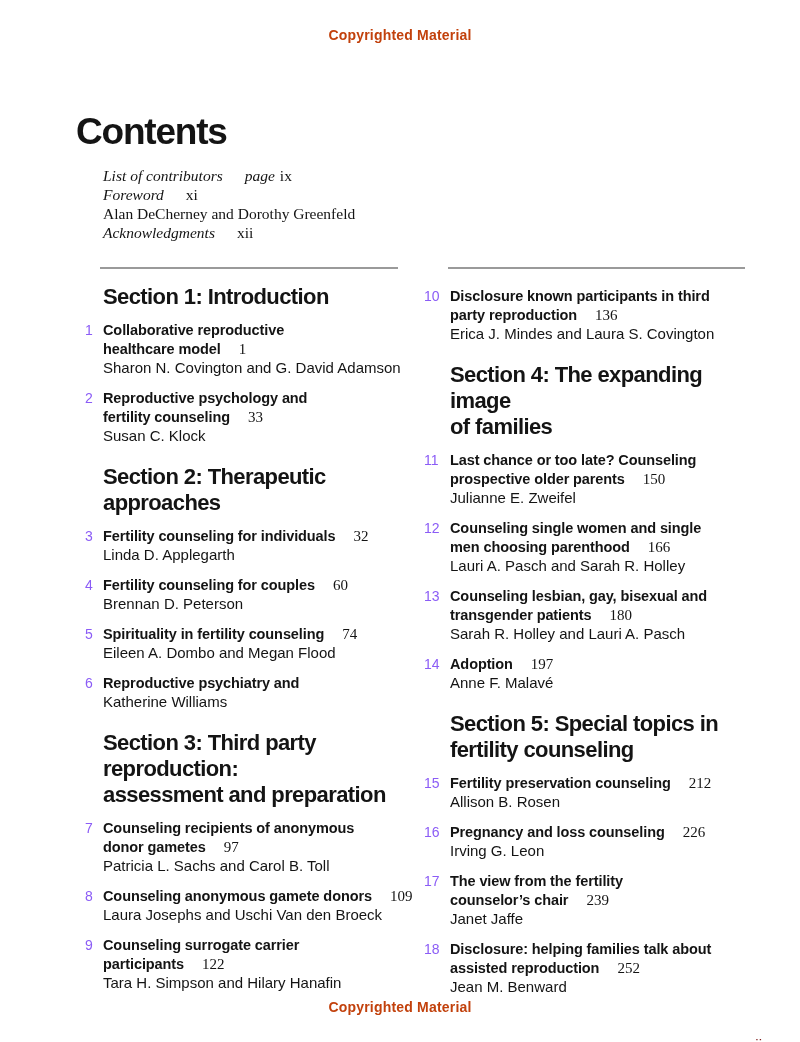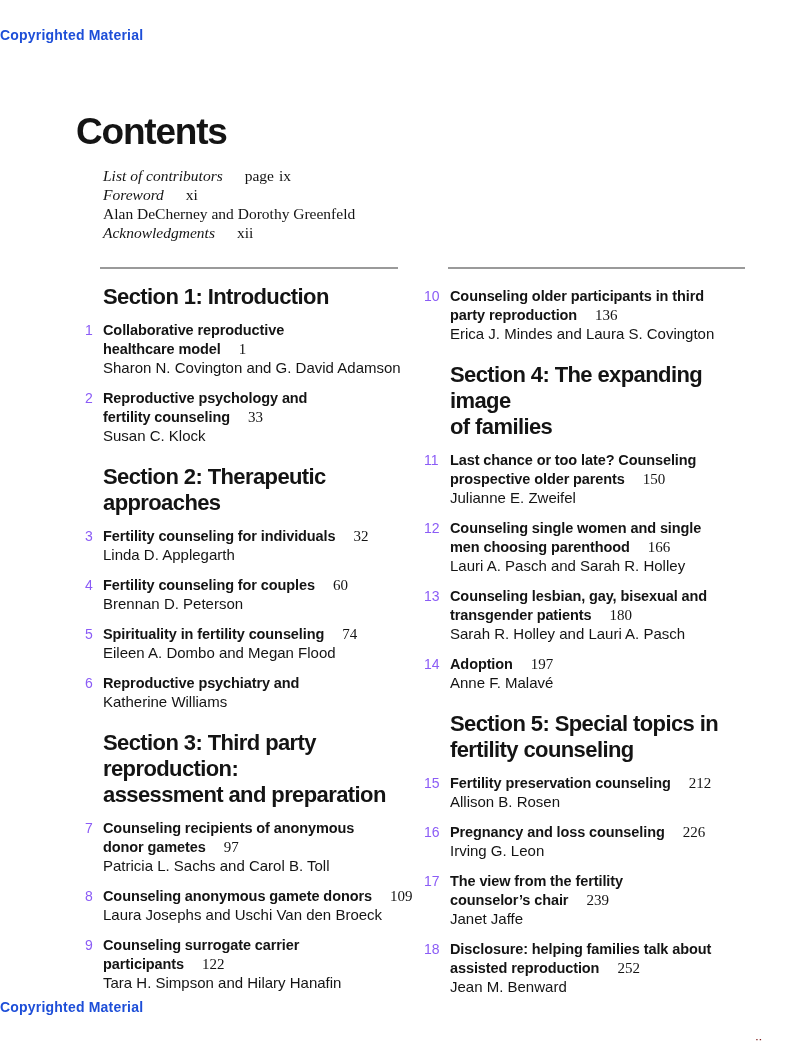--- a/index.html
+++ b/index.html
@@ -6,37 +6,38 @@
   body{
     width:800px;height:1042px;
     background:#ffffff;
     position:relative;
     font-family:"Liberation Sans",sans-serif;
     color:#141414;
     overflow:hidden;
   }
   .watermark{
     position:absolute;left:0;width:100%;
+    text-align:center;
     font-weight:bold;font-size:14px;
-    color:#1d4ed8;letter-spacing:.2px;
+    color:#c2410c;letter-spacing:.2px;
   }
   .watermark.top{top:27px;}
   .watermark.bottom{top:999px;}
   .page-title{
     position:absolute;left:76px;top:86px;
     font-size:37px;font-weight:bold;letter-spacing:-1.2px;
   }
   .front-matter{
     position:absolute;left:103px;top:166px;
     font-family:"Liberation Serif",serif;
     font-size:15.5px;line-height:19px;
   }
   .fm-label{font-style:italic;}
   .fm-pagegroup{margin-left:22px;}
-  .fm-pageword{margin-right:5px;}
+  .fm-pageword{font-style:italic;margin-right:5px;}
   .fm-authors{font-style:normal;}
   .rule{position:absolute;top:267px;height:2px;background:#9a9a9a;}
   .rule.left{left:100px;width:298px;}
   .rule.right{left:448px;width:297px;}
   .col{position:absolute;}
   .col.left{left:85px;top:284px;width:316px;}
   .col.right{left:424px;top:287px;width:324px;}
   .section-heading{
     font-size:22px;font-weight:bold;
     letter-spacing:-.6px;line-height:26px;
@@ -198,21 +199,21 @@
         </div>
       <div class="authors">Tara H. Simpson and Hilary Hanafin</div>
     </div>
   </div>
 </div>
 <div class="col right">
   <div class="entry">
     <span class="num">10</span>
     <div class="entry-body">
       <div class="title">
-          <span class="title-line">Counseling older participants in third</span>
+          <span class="title-line">Disclosure known participants in third</span>
           <span class="title-line">party reproduction<span class="pageno">136</span></span>
         </div>
       <div class="authors">Erica J. Mindes and Laura S. Covington</div>
     </div>
   </div>
 
   <h2 class="section-heading">Section 4: The expanding image<br>of families</h2>
 
   <div class="entry">
     <span class="num">11</span>

